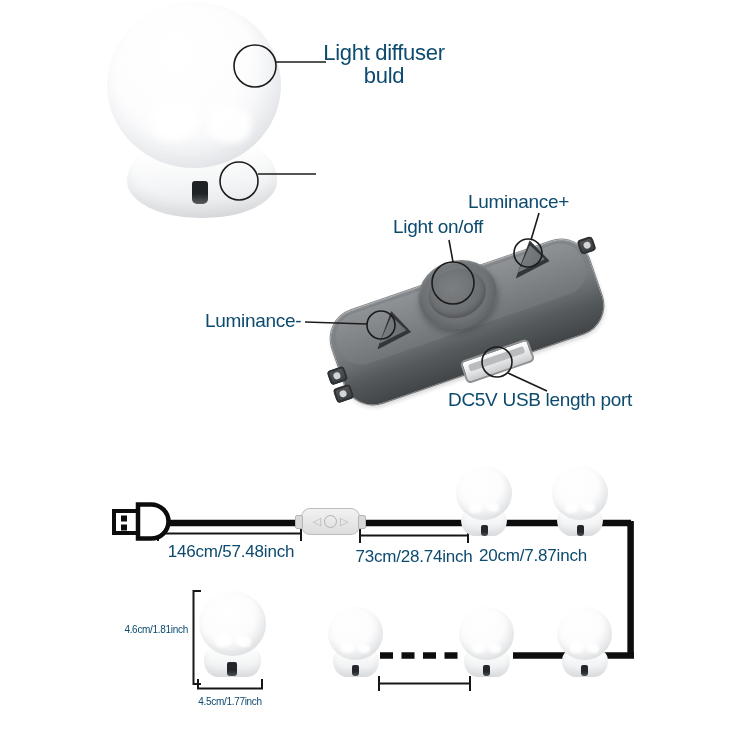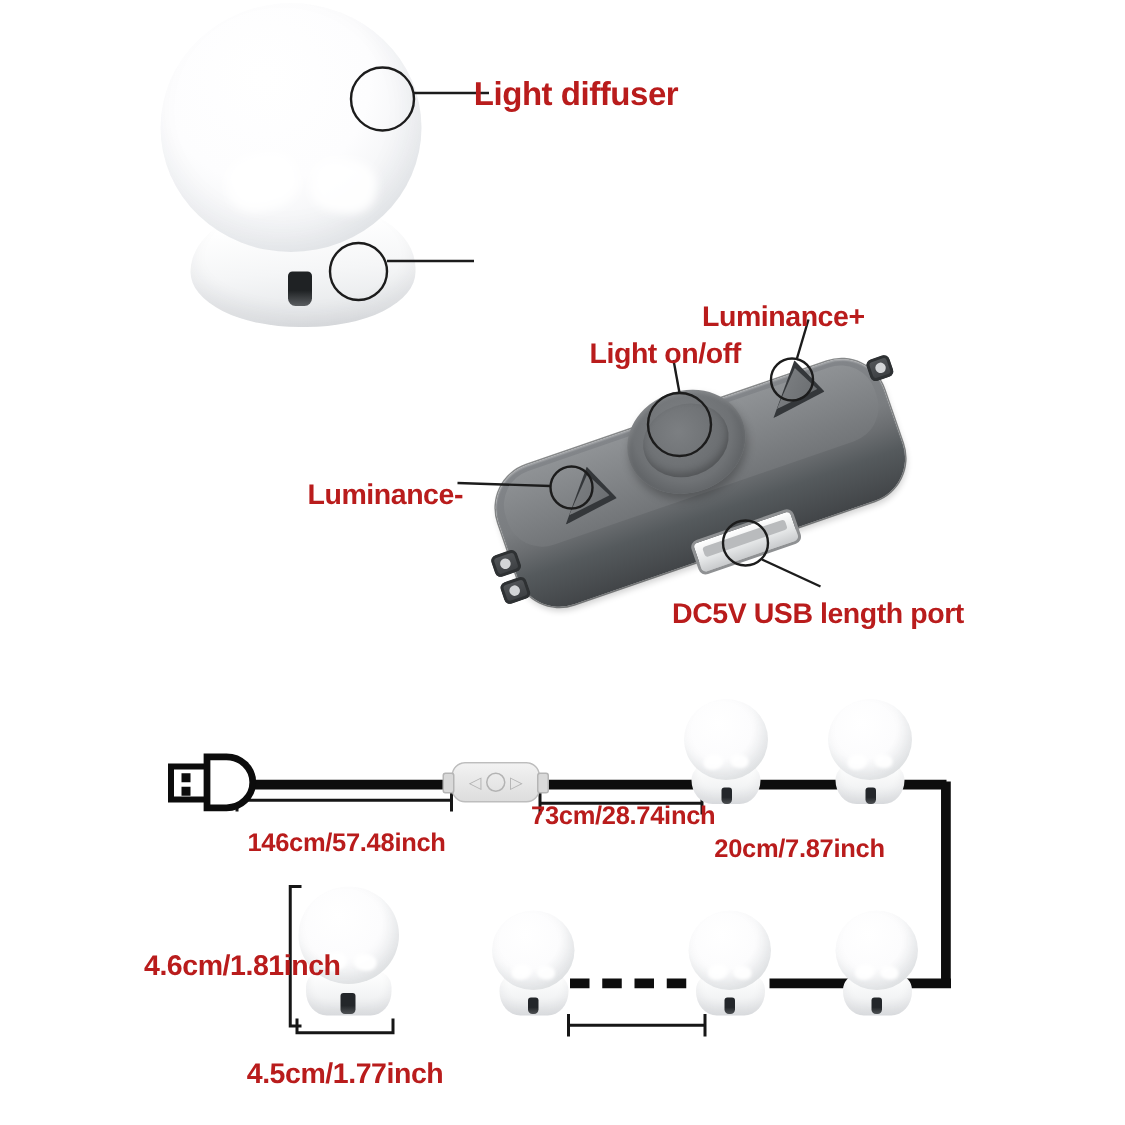--- a/index.html
+++ b/index.html
@@ -3,25 +3,25 @@
 <meta charset="utf-8">
 <style>
   html,body{margin:0;padding:0;background:#fff;}
   #stage{position:relative;width:750px;height:750px;background:#fff;overflow:hidden;
          font-family:"Liberation Sans",sans-serif;color:#1b1b1b;}
   .abs{position:absolute;}
   svg.layer{position:absolute;left:0;top:0;}
   #svg-under{z-index:1;}
   .product{z-index:2;}
   #svg-over{z-index:3;}
-  .lbl{position:absolute;z-index:4;font-weight:700;color:#b91c1c;letter-spacing:-0.3px;white-space:nowrap;margin-top:10px;}
+  .lbl{position:absolute;z-index:4;font-weight:400;color:#0c4a6e;letter-spacing:-0.3px;white-space:nowrap;}
   .lbl.big{font-size:22px;line-height:23px;}
   .lbl.mid{font-size:19px;line-height:20px;}
   .lbl.small{font-size:17px;letter-spacing:-0.2px;}
-  .lbl.dim{font-size:19px;}
+  .lbl.dim{font-size:10px;}
   .lbl.note{font-size:10.5px;line-height:14px;}
   .center{text-align:center;}
   .right{text-align:right;}
 
   
   .hero-base{position:absolute;left:127px;top:134px;width:150px;height:84px;z-index:2;
     border-radius:52% 48% 50% 50% / 58% 55% 45% 45%;
     background:linear-gradient(175deg,#ffffff 22%,#f5f6f7 55%,#e7e9eb 85%,#dcdee0 100%);
     box-shadow:inset 0 -9px 12px rgba(30,40,50,.06);}
   .hero-slot{position:absolute;left:192px;top:181px;width:16px;height:23px;z-index:2;
@@ -221,29 +221,30 @@
       <line x1="539" y1="213" x2="531" y2="240"></line>
       <circle cx="381" cy="325" r="14"></circle>
       <line x1="305" y1="322" x2="367" y2="324"></line>
       <circle cx="497" cy="362" r="15"></circle>
       <line x1="508" y1="373" x2="547" y2="391"></line>
     </g>
   </svg>
 
   <div class="lbl big center" style="left:314px;top:41px;width:140px;">
     <div>Light diffuser</div>
+    <div>buld</div>
   </div>
 
   <div class="lbl mid" style="left:468px;top:192px;">Luminance+</div>
   <div class="lbl mid" style="left:393px;top:217px;">Light on/off</div>
   <div class="lbl mid" style="left:205px;top:311px;">Luminance-</div>
   <div class="lbl mid" style="left:448px;top:390px;">DC5V USB length port</div>
 
   <div class="lbl small center" style="left:158px;top:542px;width:146px;">146cm/57.48inch</div>
-  <div class="lbl small center" style="left:354px;top:524px;width:120px;text-align:center;">73cm/28.74inch</div>
+  <div class="lbl small center" style="left:354px;top:547px;width:120px;text-align:center;">73cm/28.74inch</div>
   <div class="lbl small center" style="left:472px;top:546px;width:122px;">20cm/7.87inch</div>
 
   <div class="lbl dim right" style="left:96px;top:624px;width:92px;">4.6cm/1.81inch</div>
   <div class="lbl dim center" style="left:160px;top:696px;width:140px;">4.5cm/1.77inch</div>
 
   <div class="lbl note center" style="left:287px;top:693px;width:300px;">
   </div>
 
 </div>
 

